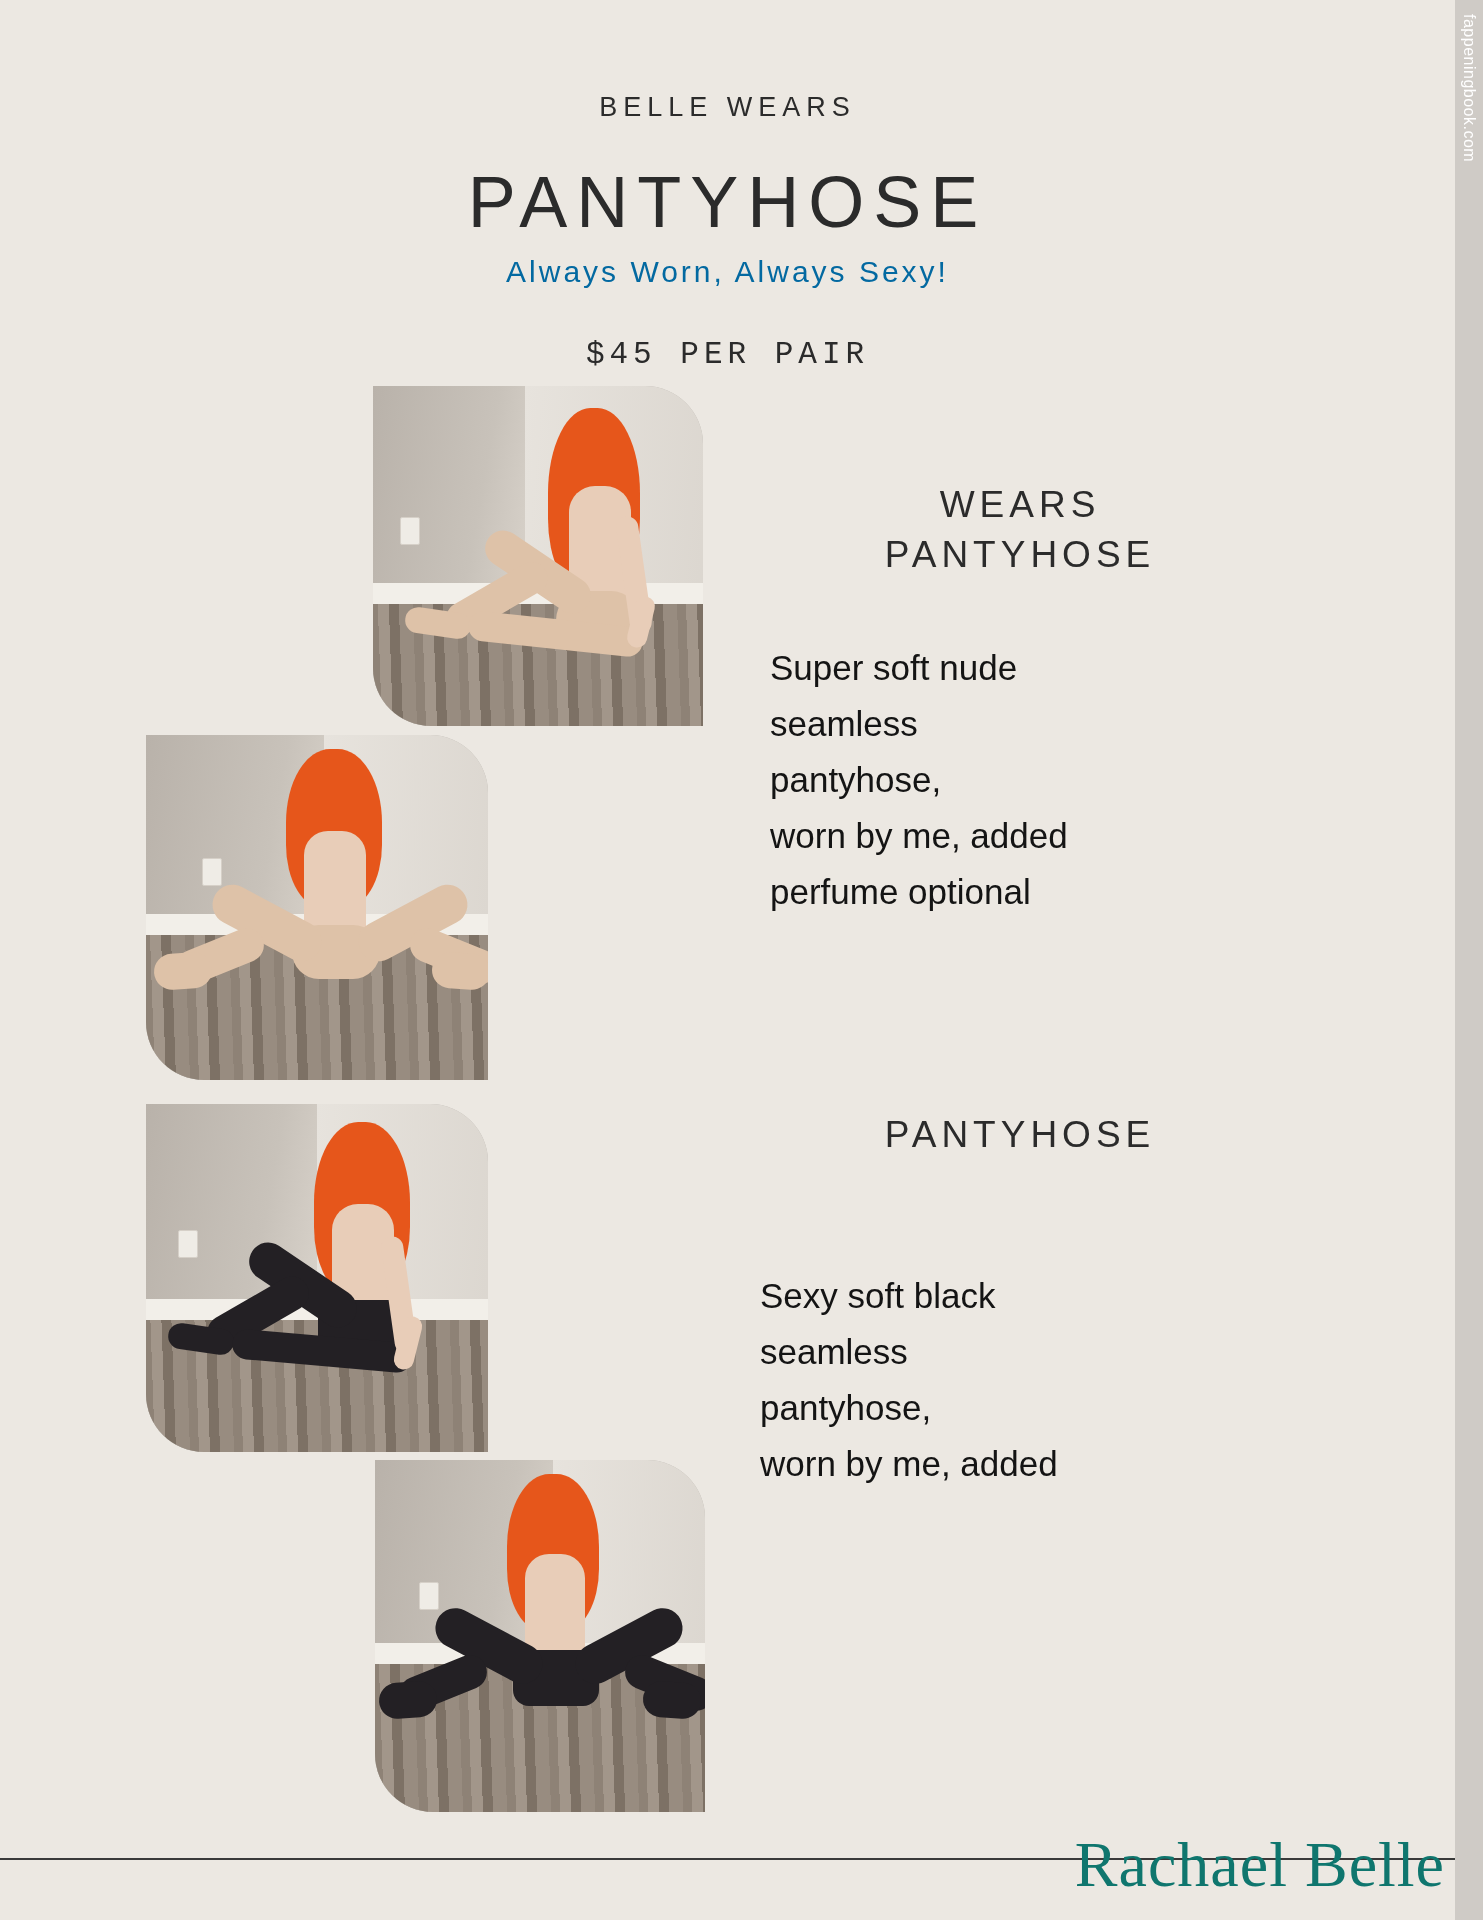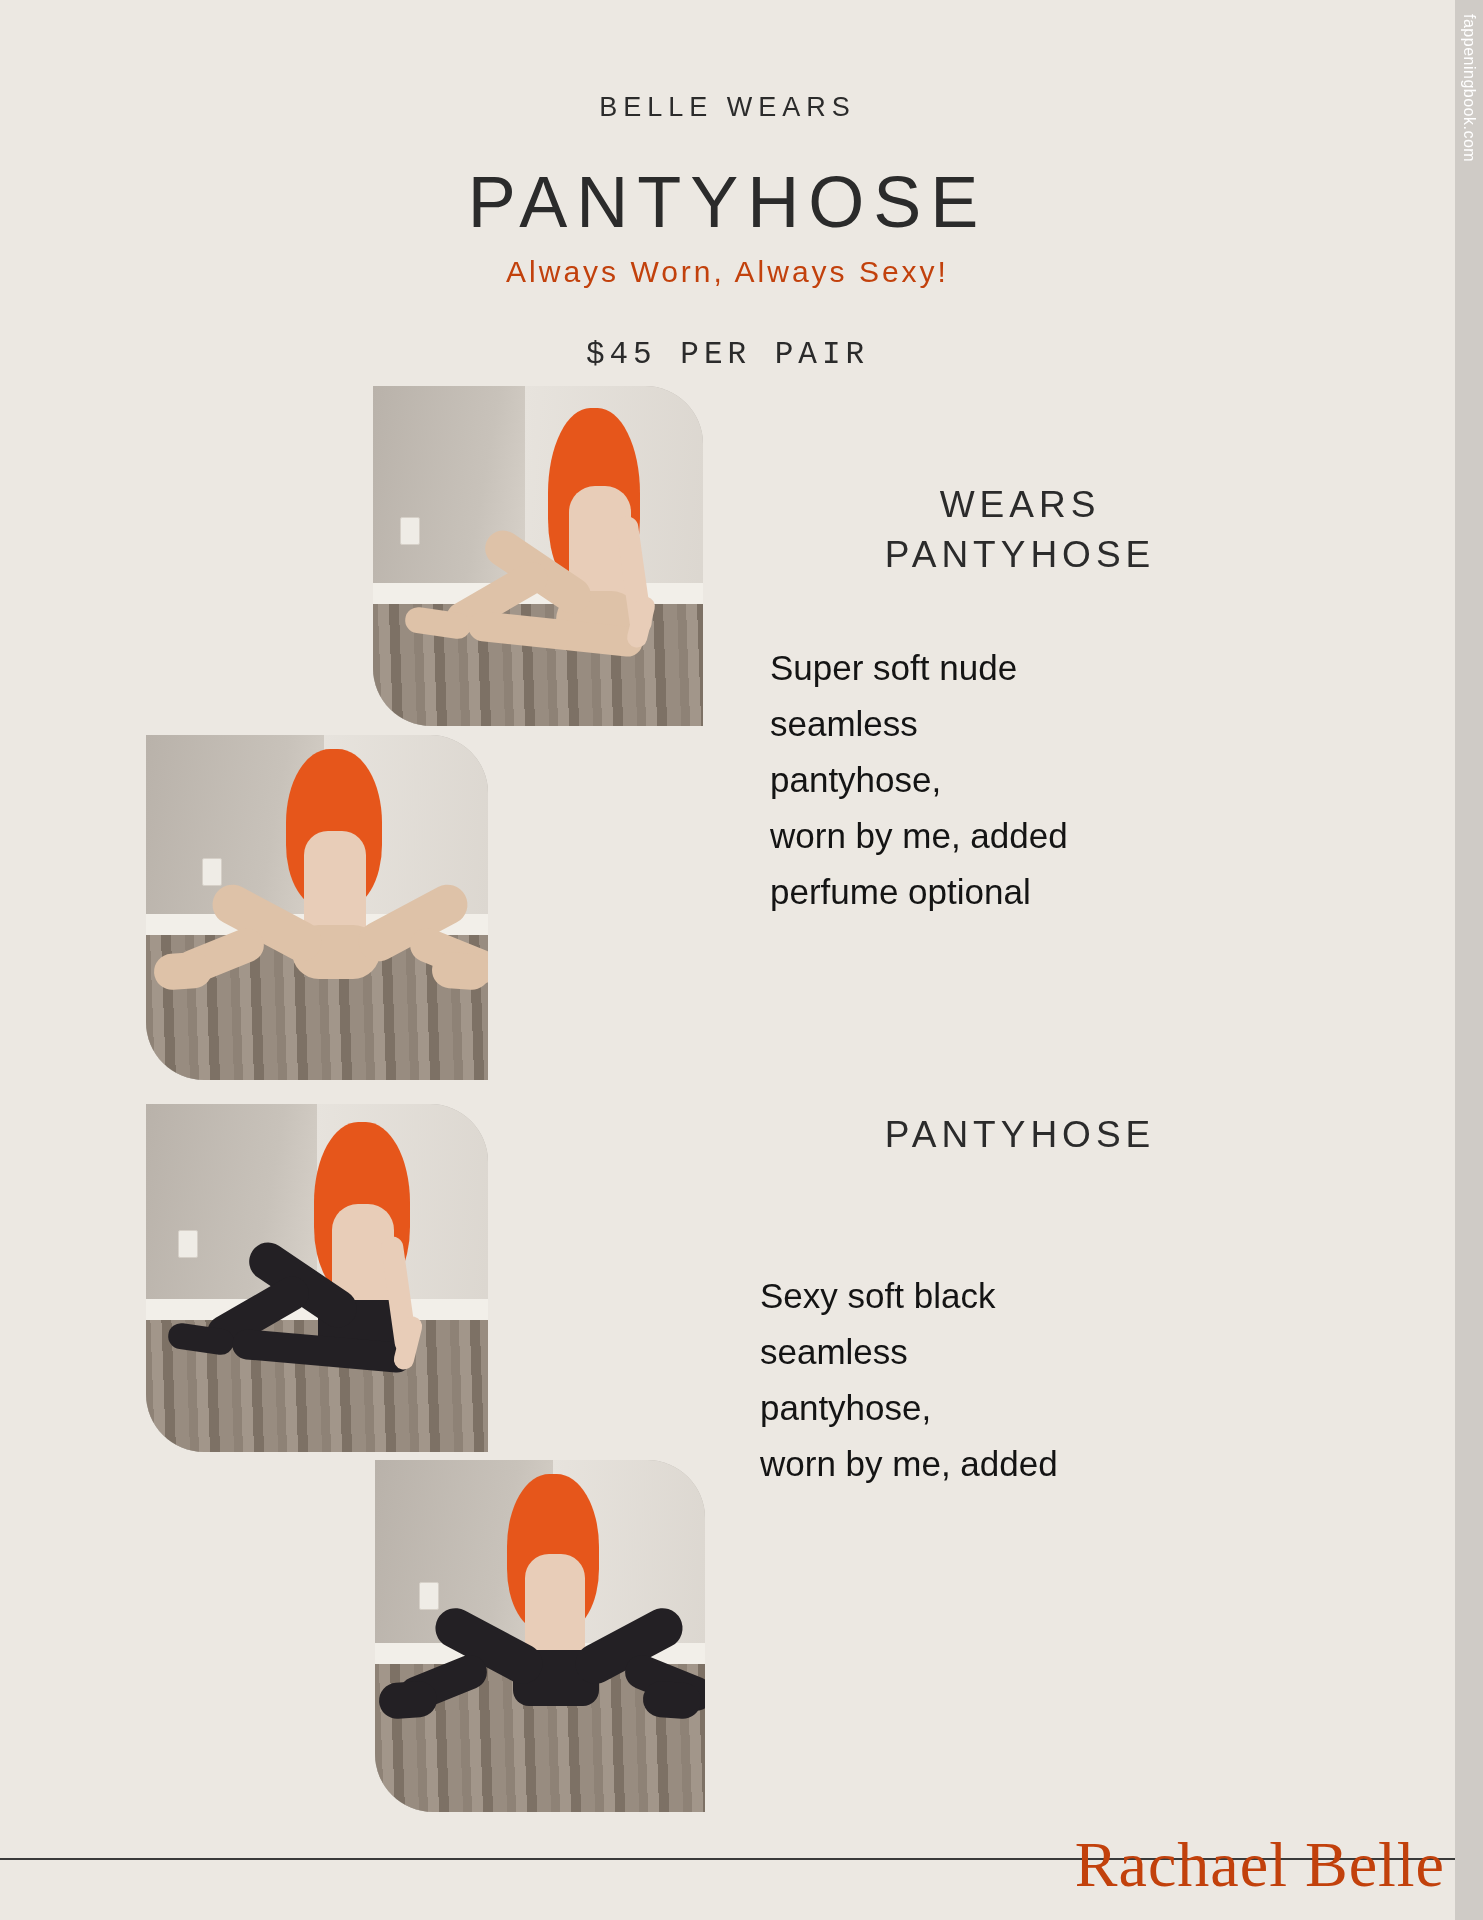--- a/index.html
+++ b/index.html
@@ -58,21 +58,21 @@
     font-size: 72px;
     letter-spacing: 9px;
     font-weight: 300;
     color: #2b2b2b;
     font-family: "Liberation Sans", sans-serif;
   }
   .subtitle {
     margin-top: 12px;
     font-size: 30px;
     letter-spacing: 3px;
-    color: #c2410c;
+    color: #0369a1;
     font-family: "Liberation Sans", sans-serif;
   }
   .price {
     margin-top: 48px;
     font-size: 31px;
     letter-spacing: 5px;
     color: #2b2b2b;
     font-family: Liberation Mono, monospace;
   }
 
@@ -165,21 +165,21 @@
     top: 1858px;
     width: 1455px;
     height: 2px;
     background: #3a3a3a;
   }
   .signature {
     position: absolute;
     right: 38px;
     top: 1828px;
     font-size: 64px;
-    color: #c2410c;
+    color: #0f766e;
     letter-spacing: 1px;
     font-family: "Liberation Serif", serif;
     white-space: nowrap;
   }
 </style>
 </head>
 <body>
 
 <div class="header">
   <div class="eyebrow">BELLE WEARS</div>

